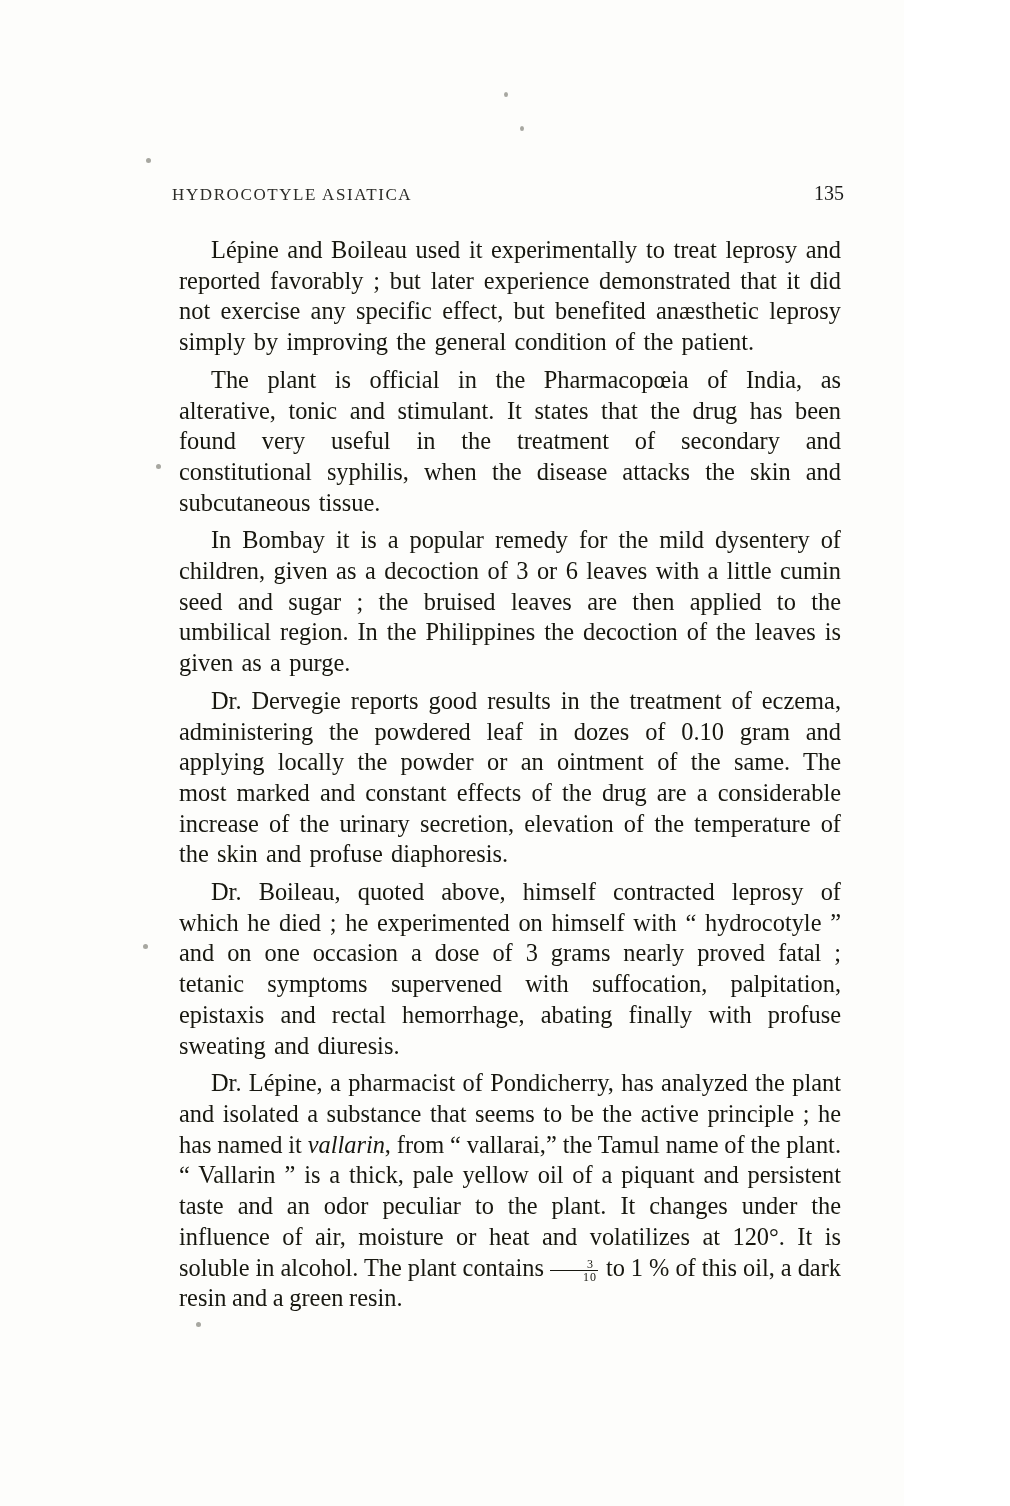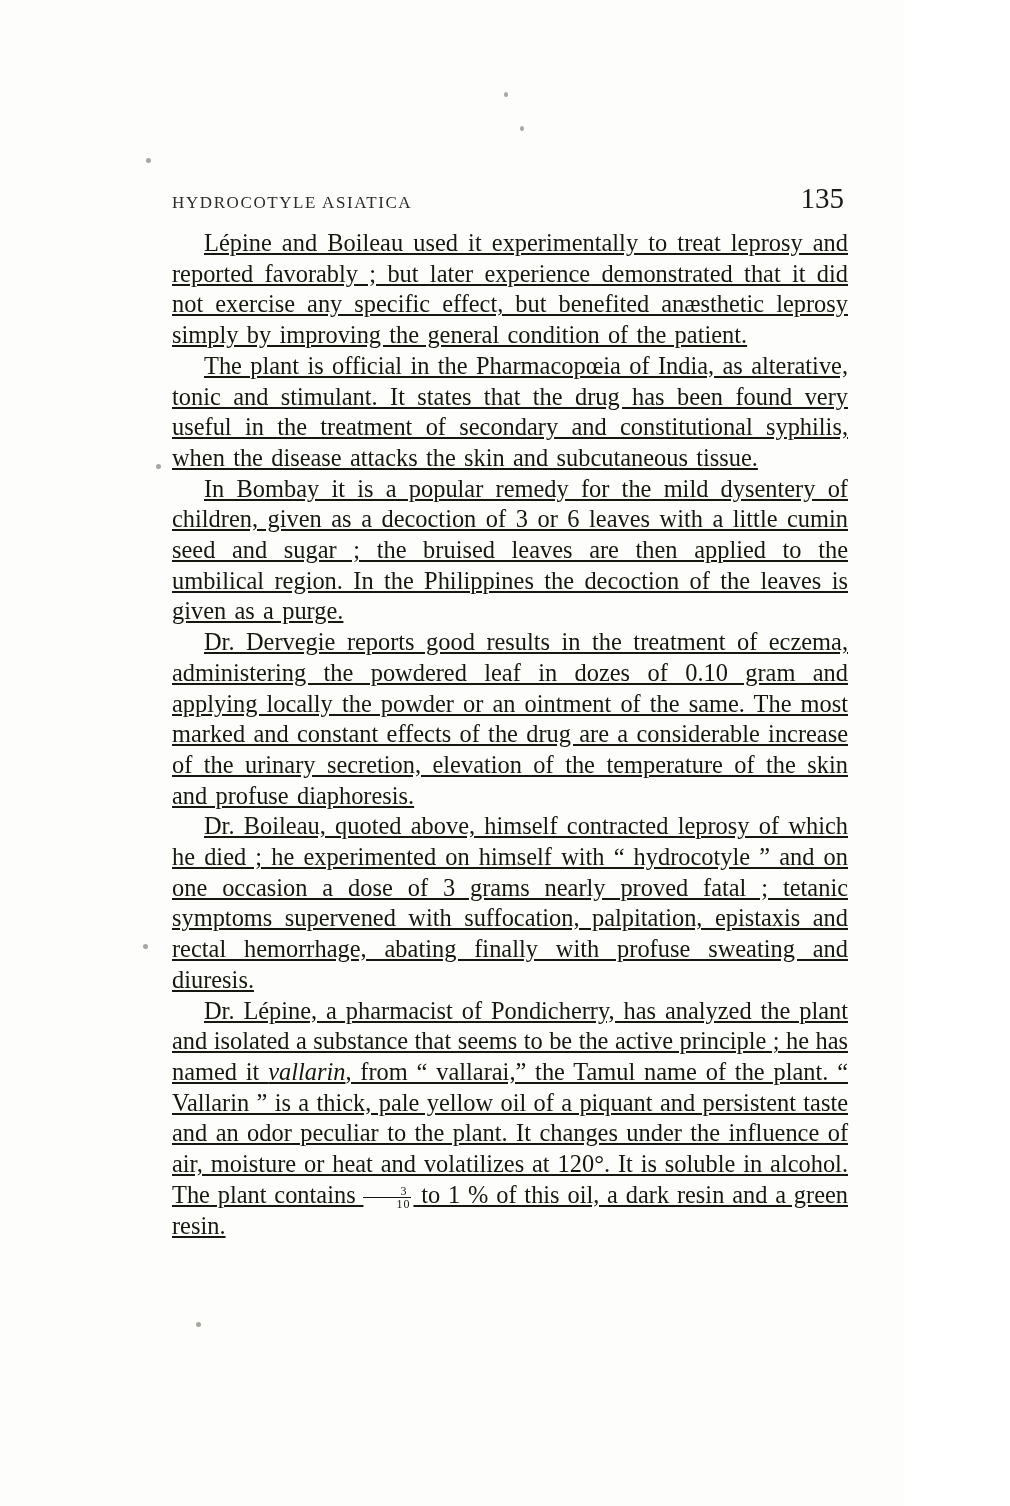--- a/index.html
+++ b/index.html
@@ -39,40 +39,39 @@
     justify-content: space-between;
   }
   .head-title {
     font-size: 17px;
     letter-spacing: 1.6px;
     color: #2b2b27;
     font-family: "Liberation Serif", serif;
     white-space: nowrap;
   }
   .head-folio {
-    font-size: 29px;
+    font-size: 20px;
     color: #1a1a18;
     font-family: "Liberation Serif", serif;
   }
   .body-text {
     position: absolute;
     top: 228px;
     left: 172px;
     width: 676px;
     font-size: 24.4px;
     line-height: 30.7px;
     text-align: justify;
     color: #17170f;
   }
   .body-text p {
-    margin: 0;
+    margin: 7px;
     text-indent: 32px;
     text-align: justify;
     text-justify: inter-word;
-    text-decoration: underline;
   }
   .body-text p.tight {
     word-spacing: -0.5px;
   }
   .body-text p.loose {
     word-spacing: 2.2px;
   }
   i { font-style: italic; }
   .frac {
     display: inline-block;

